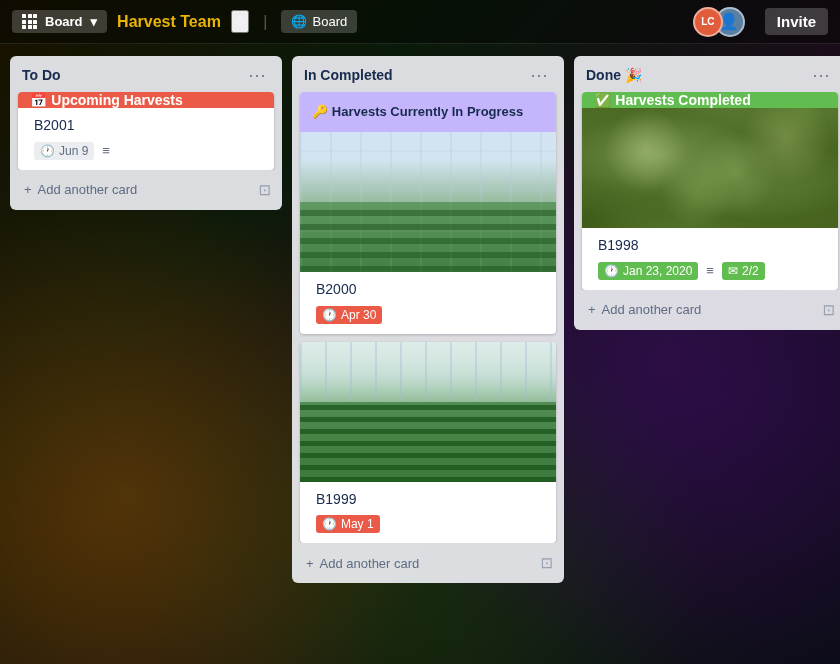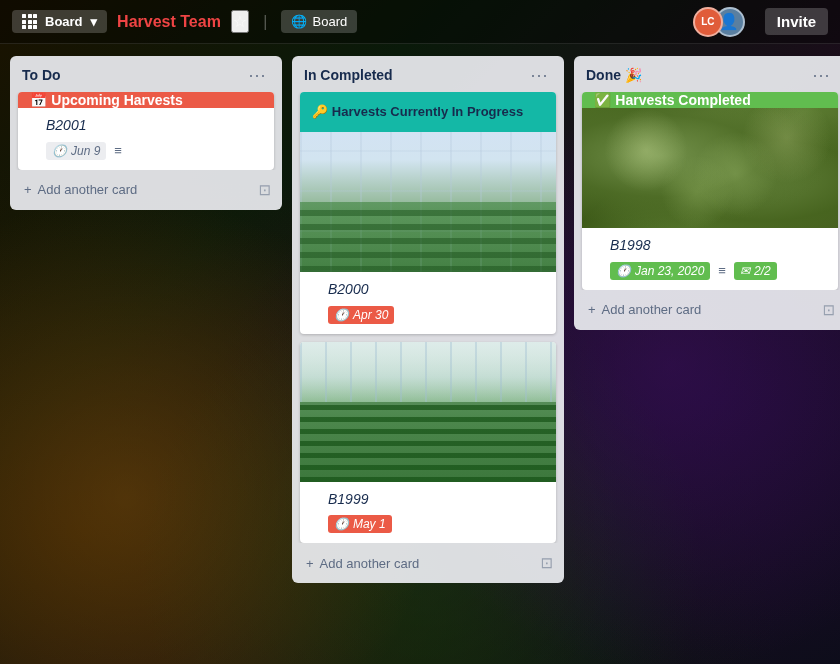--- a/index.html
+++ b/index.html
@@ -70,21 +70,21 @@
 
     .nav-board-btn .grid-icon span {
       width: 4px;
       height: 4px;
       background: #fff;
       border-radius: 0.5px;
       display: block;
     }
 
     .nav-title {
-      color: #ef4444;
+      color: #eab308;
       font-size: 16px;
       font-weight: 700;
     }
 
     .nav-star {
       color: rgba(255,255,255,0.7);
       font-size: 16px;
       cursor: pointer;
     }
 
@@ -238,26 +238,25 @@
       height: 16px;
       display: flex;
       align-items: center;
       padding: 4px 12px;
       font-size: 14px;
       font-weight: 600;
       border-radius: 0;
     }
 
     .label-red { background: #eb5a46; color: #fff; }
-    .label-yellow { background: #14b8a6; color: #172b4d; }
+    .label-yellow { background: #c4b5fd; color: #172b4d; }
     .label-green { background: #61bd4f; color: #fff; }
 
     .card-body {
-      padding: 8px 28px 10px;
-      font-style: italic;
+      padding: 8px 16px 10px;
     }
 
     .card-title {
       font-size: 14px;
       color: #172b4d;
       font-weight: 500;
       margin-bottom: 6px;
       line-height: 1.4;
     }
 

